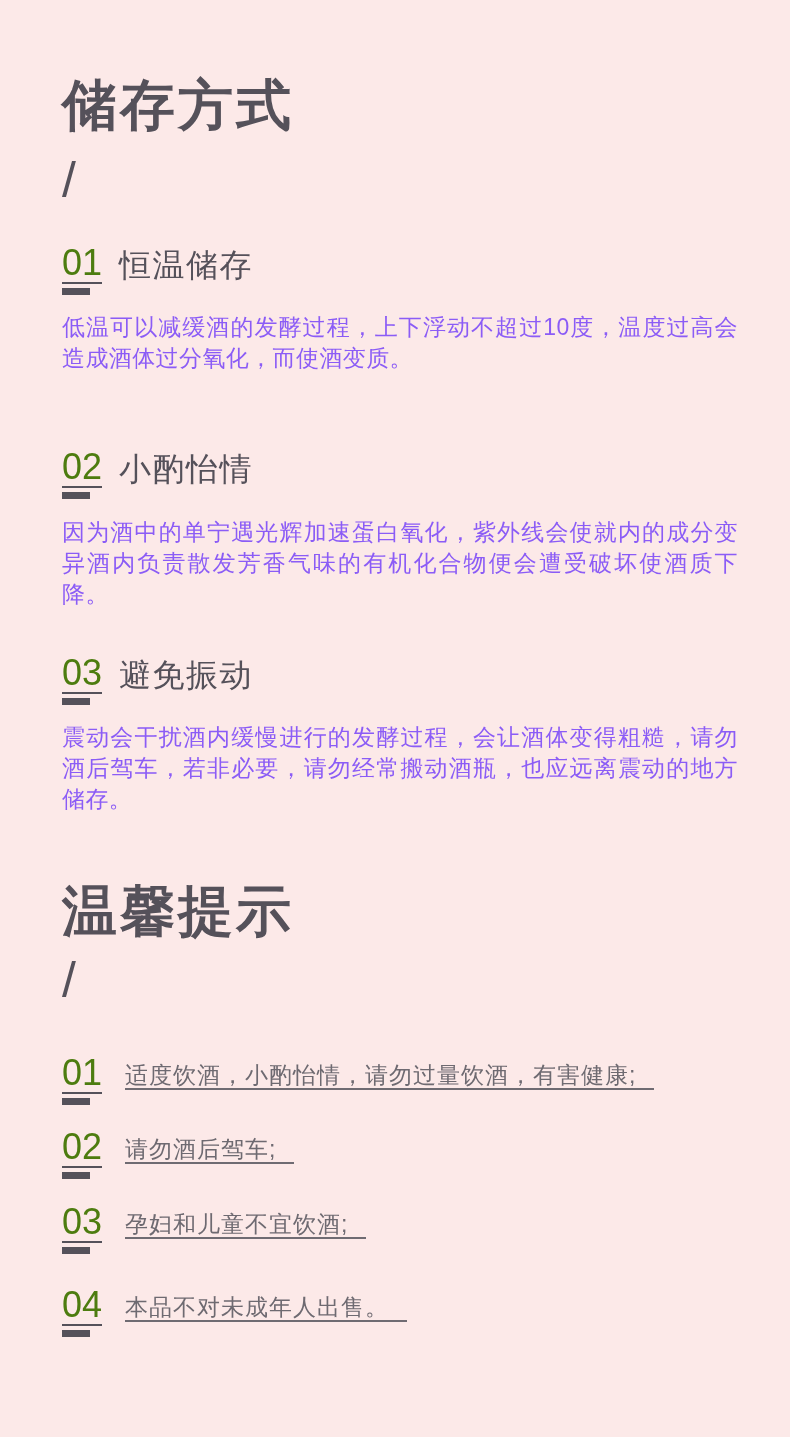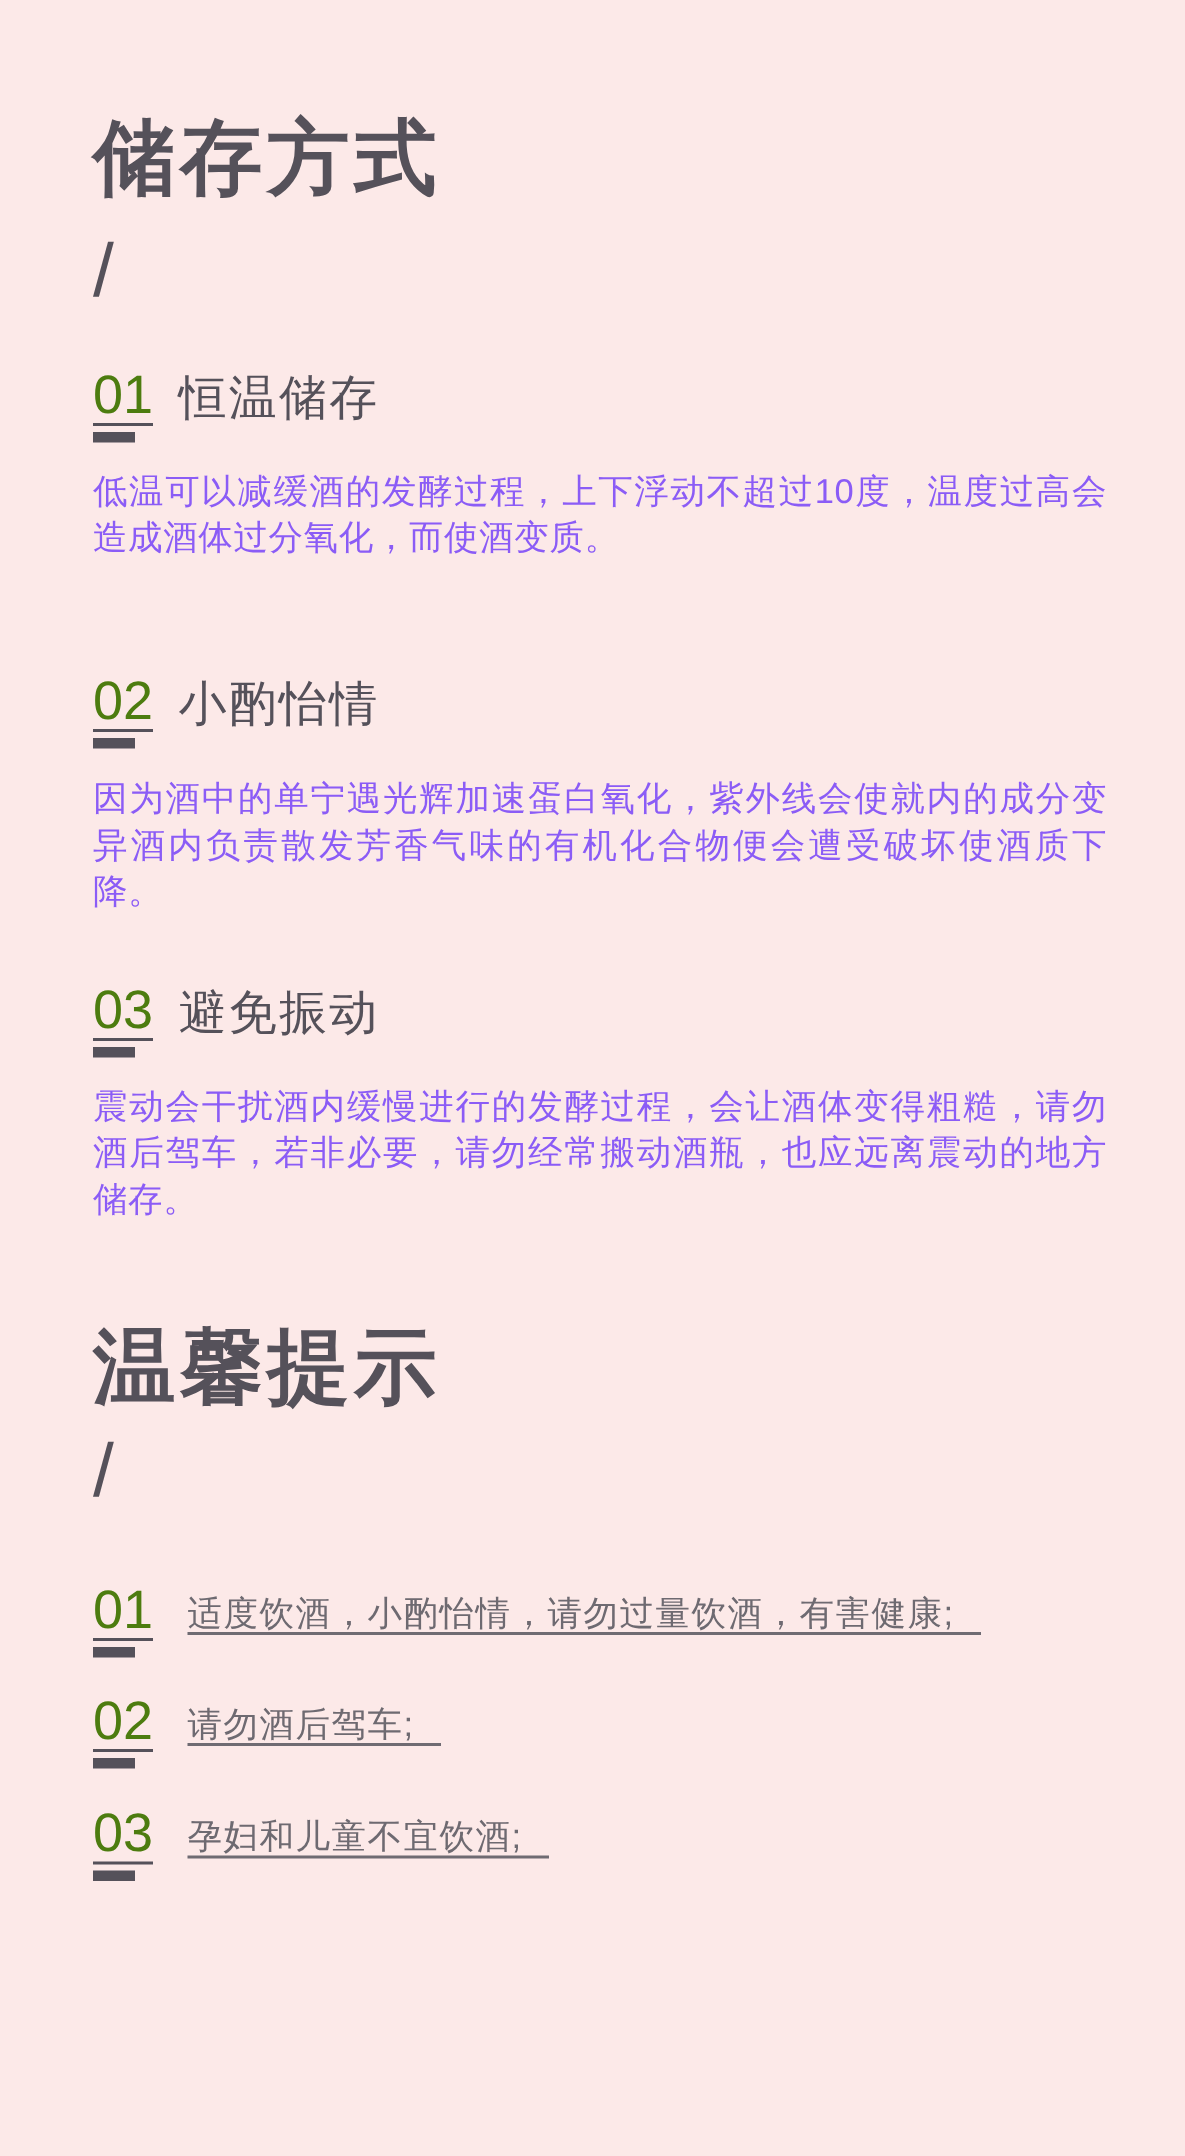--- a/index.html
+++ b/index.html
@@ -148,14 +148,21 @@
   </div>
 
   <div class="abs tip-row" style="top:1205px">
     <div class="numwrap">
       <span class="num">03</span>
       <div class="dash"></div>
     </div>
     <span class="tip-text">孕妇和儿童不宜饮酒;</span>
   </div>
 
+  <div class="abs tip-row" style="top:1288px">
+    <div class="numwrap">
+      <span class="num">04</span>
+      <div class="dash"></div>
+    </div>
+    <span class="tip-text">本品不对未成年人出售。</span>
+  </div>
 
 </div>
 
 </body></html>

